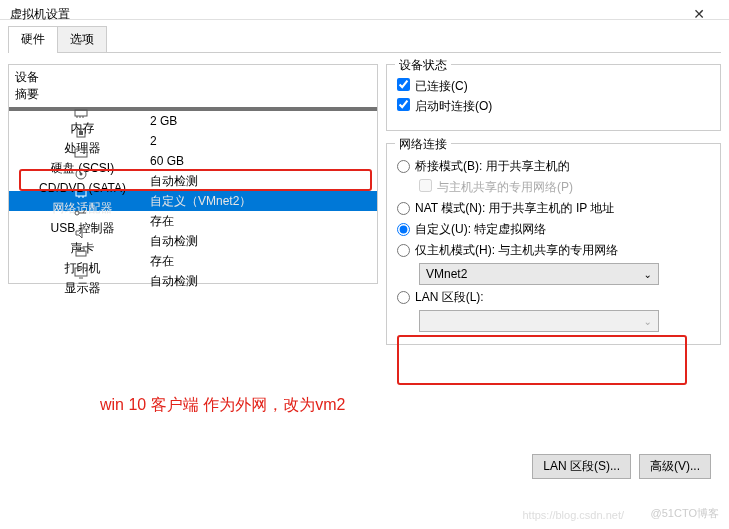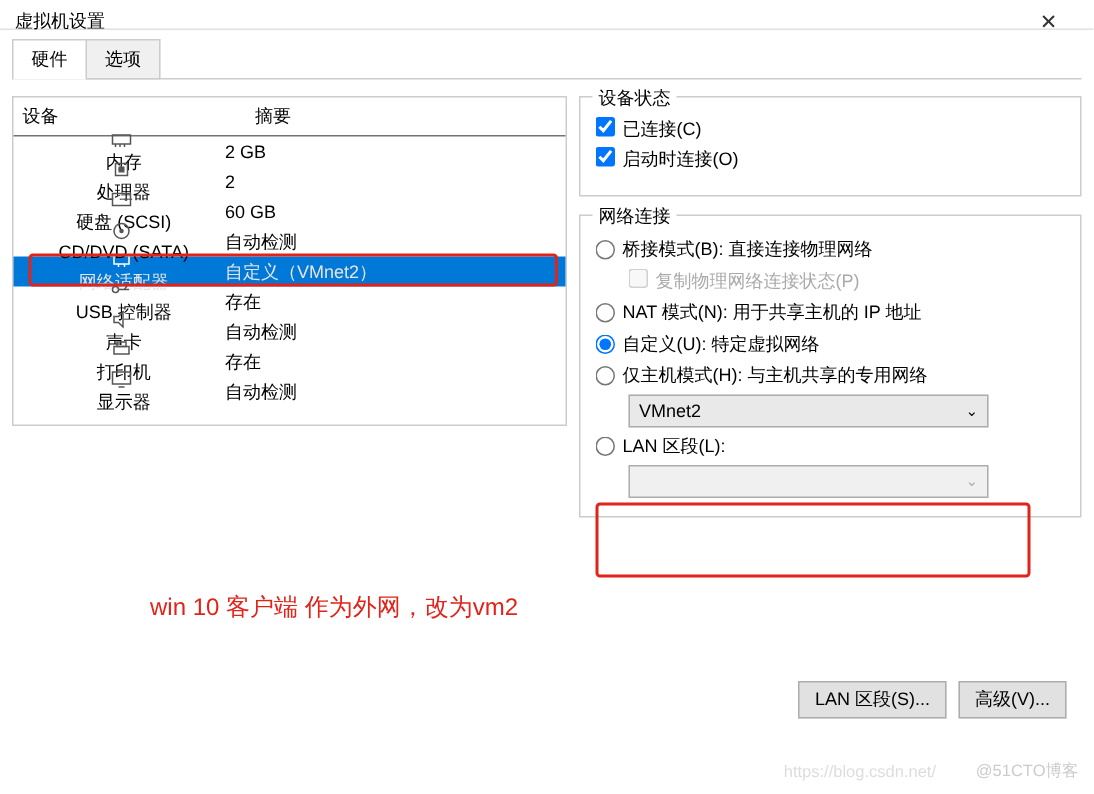--- a/index.html
+++ b/index.html
@@ -6,21 +6,21 @@
 body { margin: 0; background: #fff; width: 729px; height: 529px; position: relative; overflow: hidden; }
 .titlebar { height: 20px; padding: 6px 10px; border-bottom: 1px solid #e0e0e0; display: flex; justify-content: space-between; align-items: flex-start; }
 .titlebar .close { width: 40px; text-align: center; font-size: 14px; color: #333; cursor: pointer; }
 .tabs { display: flex; padding: 6px 8px 0 8px; }
 .tab { padding: 4px 12px; border: 1px solid #ccc; border-bottom: none; background: #fff; margin-right: -1px; position: relative; z-index: 2; }
 .tab.inactive { background: #f0f0f0; z-index: 1; border-bottom: 1px solid #ccc; }
 .tab-line { border-top: 1px solid #ccc; margin: 0 8px; position: relative; top: -1px; z-index: 0; }
 .content { display: flex; padding: 10px 8px; gap: 8px; }
 .left { width: 370px; position: relative; }
 .hw-list { border: 1px solid #ccc; height: 220px; background: #fff; }
-.hw-header { display: flex; padding: 4px 6px; border-bottom: 1px solid #737373; }
+.hw-header { display: flex; padding: 4px 6px; border-bottom: 4px solid #737373; flex-direction: column; }
 .hw-header .c1 { width: 155px; }
 .hw-row { display: flex; align-items: center; padding: 2px 6px; height: 20px; }
 .hw-row .ico { width: 16px; height: 14px; margin-right: 4px; display: inline-flex; align-items: center; justify-content: center; }
 .hw-row .c1 { width: 135px; display: flex; align-items: center; flex-direction: column; }
 .hw-row.sel { background: #0078d7; color: #e5e5e5; }
 .right { flex: 1; }
 .group { border: 1px solid #ccc; padding: 10px 10px 12px 10px; margin-bottom: 12px; position: relative; }
 .group-title { position: absolute; top: -8px; left: 8px; background: #fff; padding: 0 4px; }
 .chk { display: flex; align-items: flex-start; gap: 5px; margin: 3px 0; }
 .chk input { margin: 0; }
@@ -184,25 +184,25 @@
       <label class="chk">
           <input type="checkbox" checked="" style="">
           <span>启动时连接(O)</span>
         </label>
     </div>
 
     <div class="group">
       <div class="group-title">网络连接</div>
       <label class="radio-row">
           <input type="radio" name="nc" style="">
-          <span>桥接模式(B): 直接连接物理网络</span>
+          <span>桥接模式(B): 用于共享主机的</span>
         </label>
       <label class="chk sub disabled">
           <input type="checkbox" disabled="" style="">
-          <span>复制物理网络连接状态(P)</span>
+          <span>与主机共享的专用网络(P)</span>
         </label>
       <label class="radio-row">
           <input type="radio" name="nc" style="">
           <span>NAT 模式(N): 用于共享主机的 IP 地址</span>
         </label>
       <label class="radio-row">
           <input type="radio" name="nc" checked="" style="">
           <span>自定义(U): 特定虚拟网络</span>
         </label>
       <label class="radio-row">

